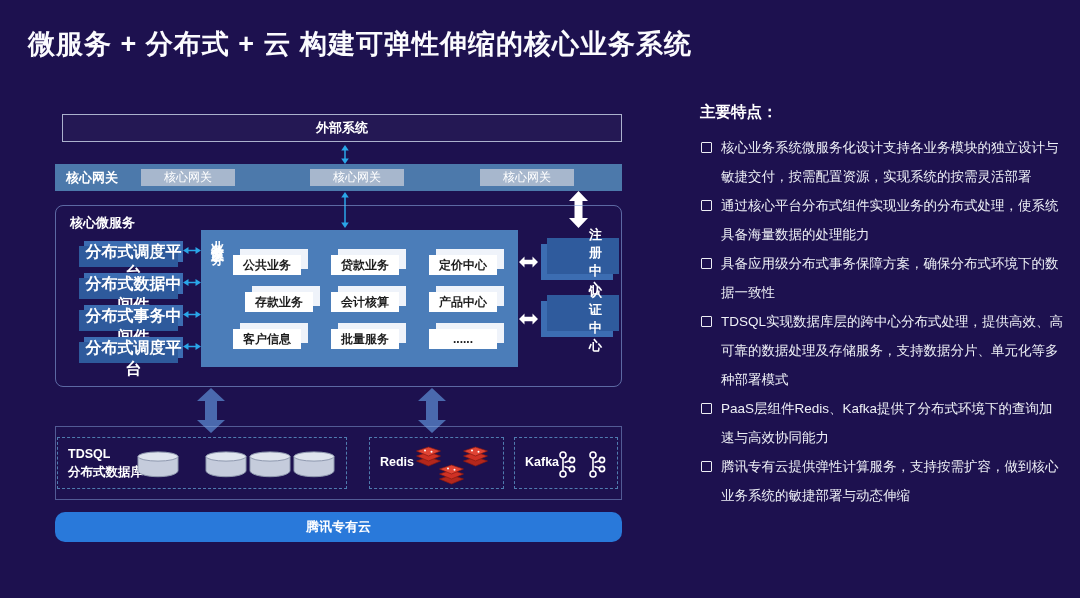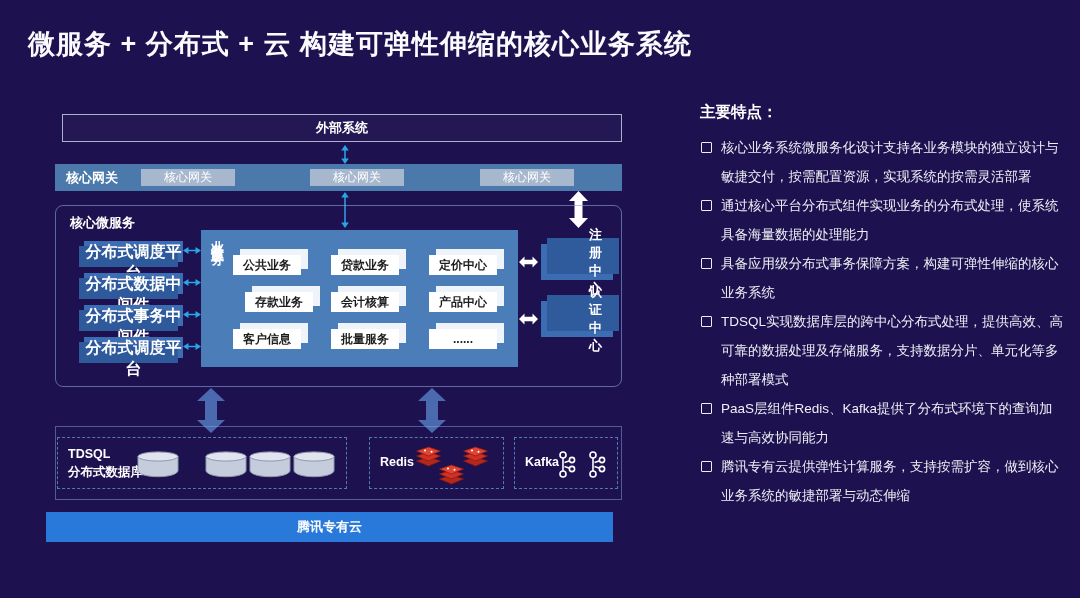--- a/index.html
+++ b/index.html
@@ -55,22 +55,22 @@
   .data-label { position:absolute; left:10px; top:50%; transform:translateY(-50%);
     color:#fff; font-size:12.5px; font-weight:bold; line-height:1.4; white-space:nowrap; }
   .cyl { position:absolute; top:13px; }
   .cyl:nth-of-type(1){ left:78px; } .cyl:nth-of-type(2){ left:146px; }
   .cyl:nth-of-type(3){ left:190px; } .cyl:nth-of-type(4){ left:234px; }
   .redis-ic { position:absolute; }
   .redis-ic.r1 { left:45px; top:8px; } .redis-ic.r2 { left:92px; top:8px; } .redis-ic.r3 { left:68px; top:26px; }
   .kafka-ic { position:absolute; top:12px; }
   .kafka-ic.k1 { left:42px; } .kafka-ic.k2 { left:72px; }
 
-  .cloud-bar { position:absolute; left:46px; top:512px; width:567px; height:30px; background:#2979da;
-    display:flex; align-items:center; justify-content:center; color:#fff; font-size:13px; font-weight:bold; }
+  .cloud-bar { position:absolute; left:55px; top:512px; width:567px; height:30px; background:#2979da;
+    display:flex; align-items:center; justify-content:center; color:#fff; font-size:13px; font-weight:bold;border-radius:10px; }
 
   
   .arr { position:absolute; }
   .arr-v1 { left:338px; top:145px; }
   .arr-v2 { left:338px; top:192px; }
   .arr-wv { left:569px; top:191px; }
   .harr { position:absolute; left:127px; }
   .harr.h1{ top:40px; } .harr.h2{ top:72px; } .harr.h3{ top:104px; } .harr.h4{ top:136px; }
   .warr { position:absolute; left:463px; }
   .warr.w1{ top:50px; } .warr.w2{ top:107px; }
@@ -266,21 +266,21 @@
         <li class="feat-item">
         <span class="feat-sq"></span>
         <span>核心业务系统微服务化设计支持各业务模块的独立设计与敏捷交付，按需配置资源，实现系统的按需灵活部署</span>
       </li>
         <li class="feat-item">
         <span class="feat-sq"></span>
         <span>通过核心平台分布式组件实现业务的分布式处理，使系统具备海量数据的处理能力</span>
       </li>
         <li class="feat-item">
         <span class="feat-sq"></span>
-        <span>具备应用级分布式事务保障方案，构建可弹性伸缩的核心业务系统</span>
+        <span>具备应用级分布式事务保障方案，确保分布式环境下的数据一致性</span>
       </li>
         <li class="feat-item">
         <span class="feat-sq"></span>
         <span>TDSQL实现数据库层的跨中心分布式处理，提供高效、高可靠的数据处理及存储服务，支持数据分片、单元化等多种部署模式</span>
       </li>
         <li class="feat-item">
         <span class="feat-sq"></span>
         <span>PaaS层组件Redis、Kafka提供了分布式环境下的查询加速与高效协同能力</span>
       </li>
         <li class="feat-item">

